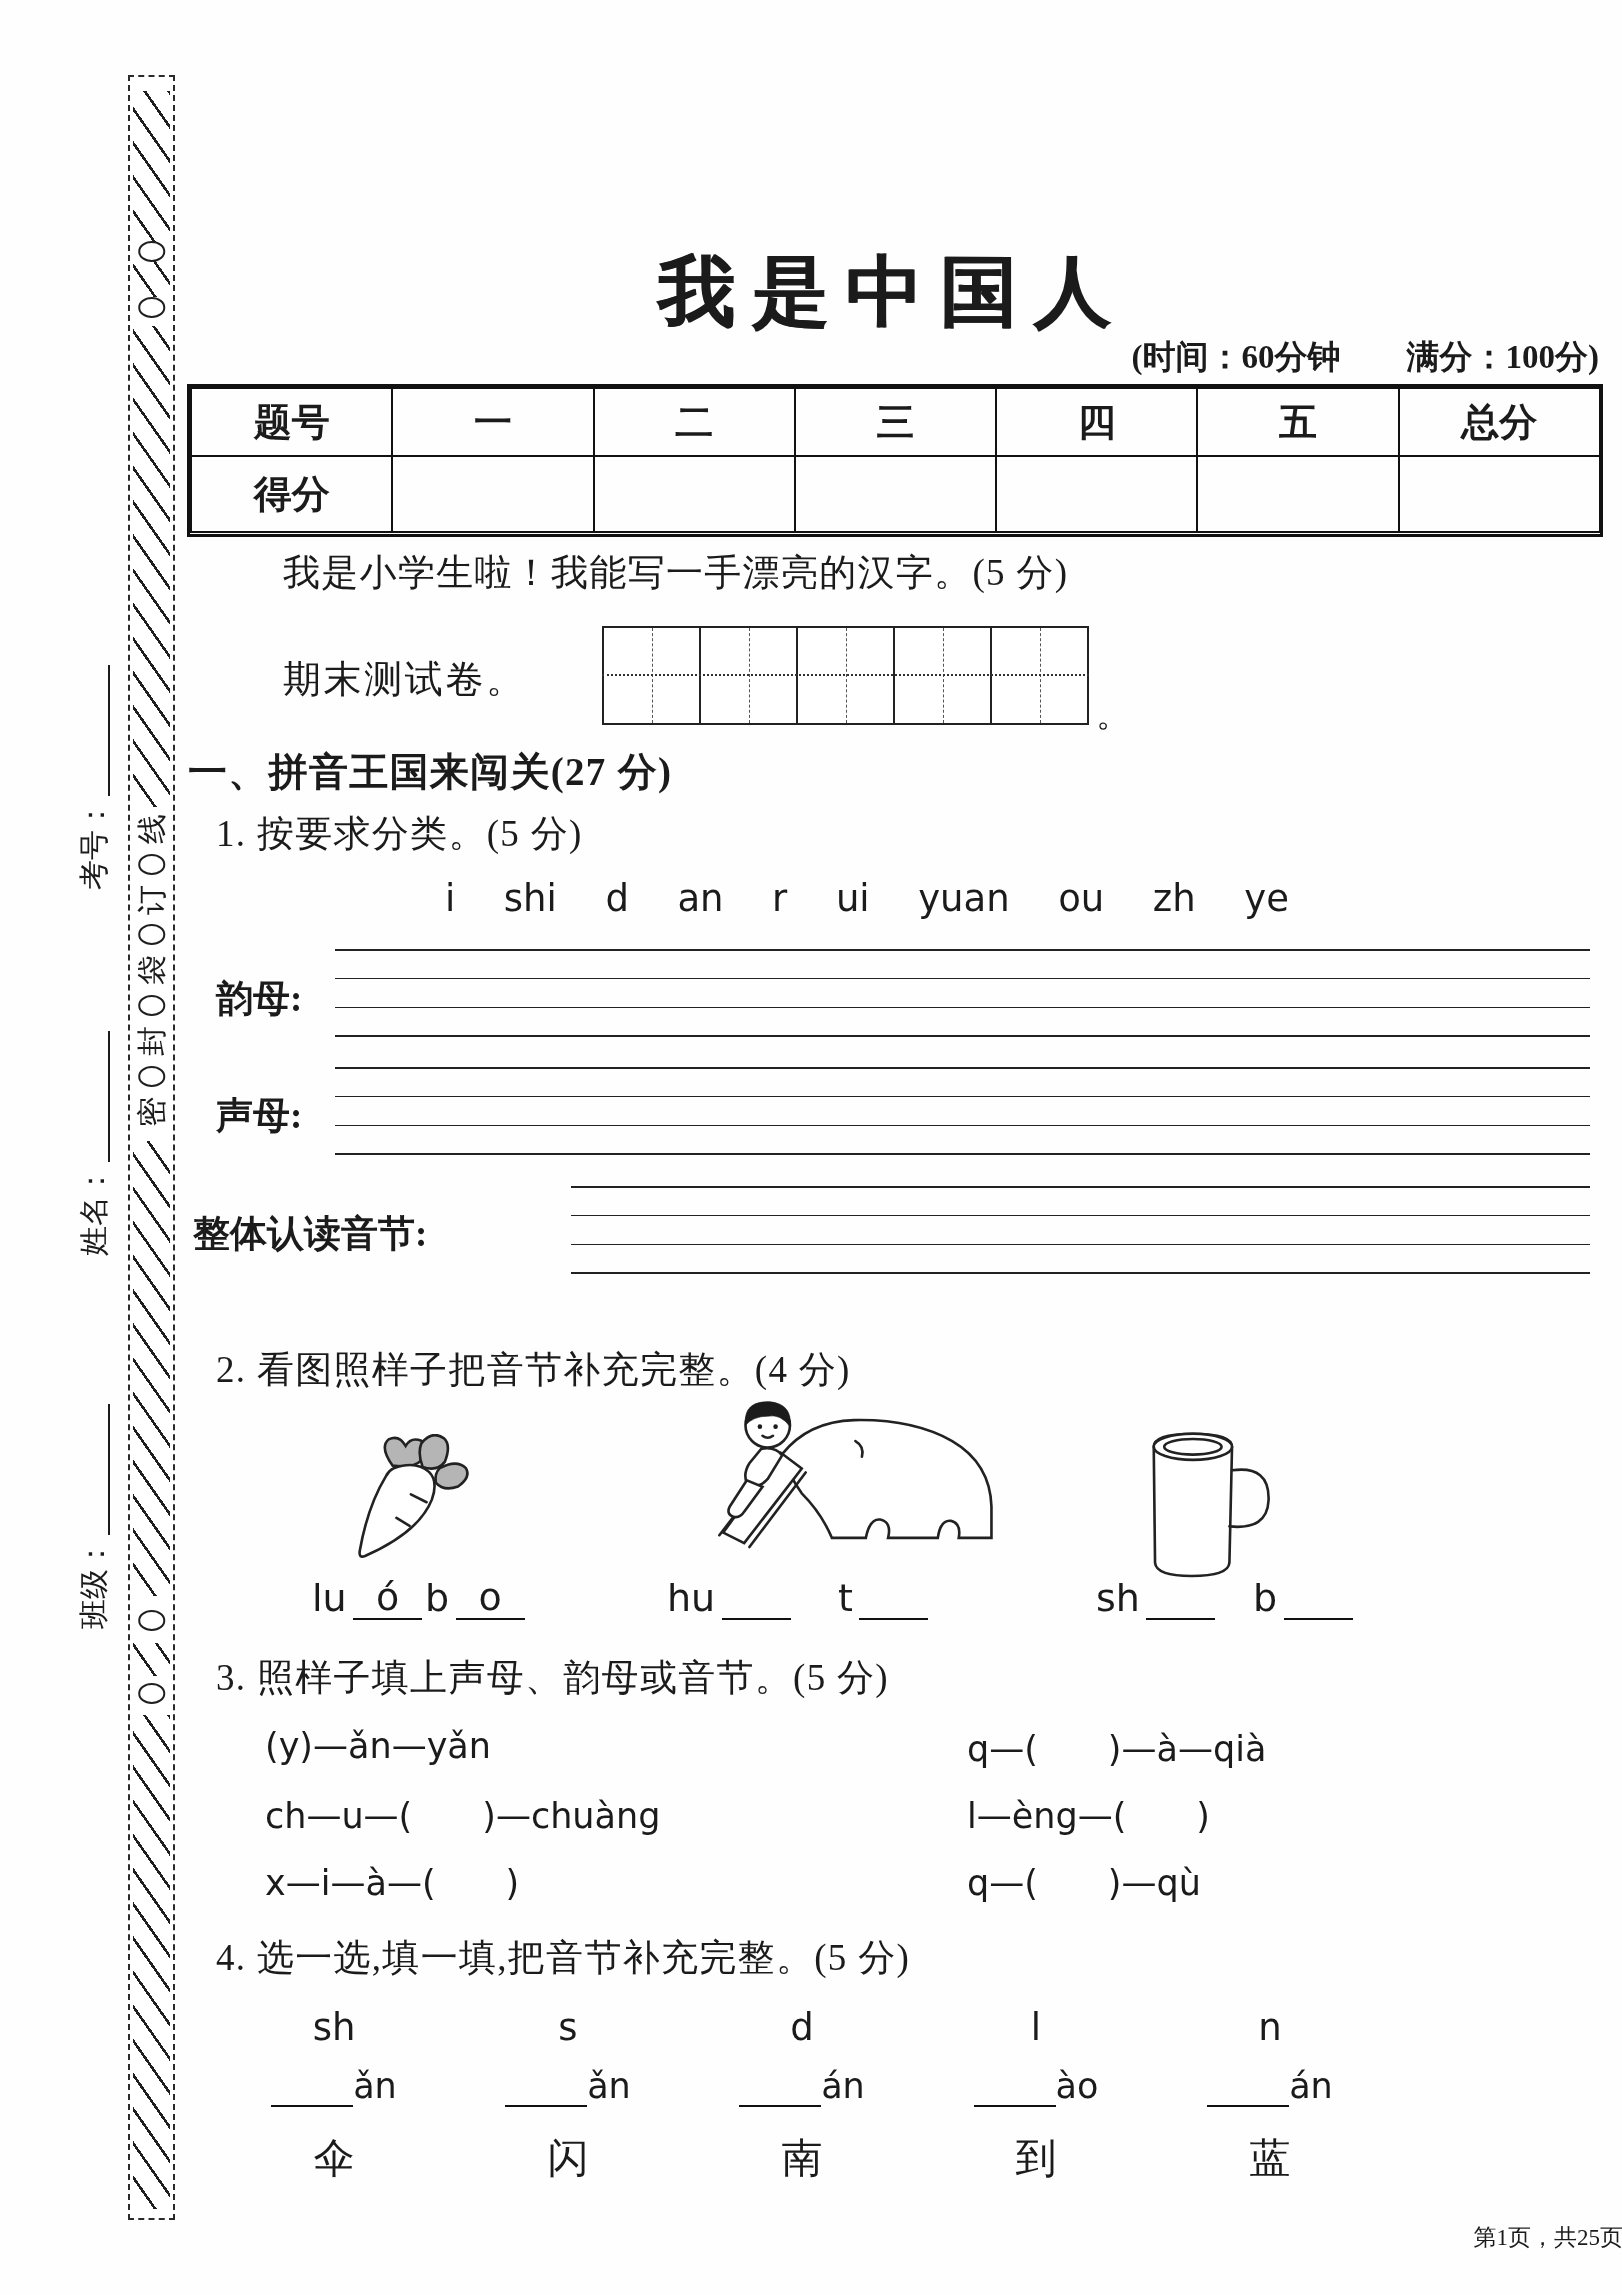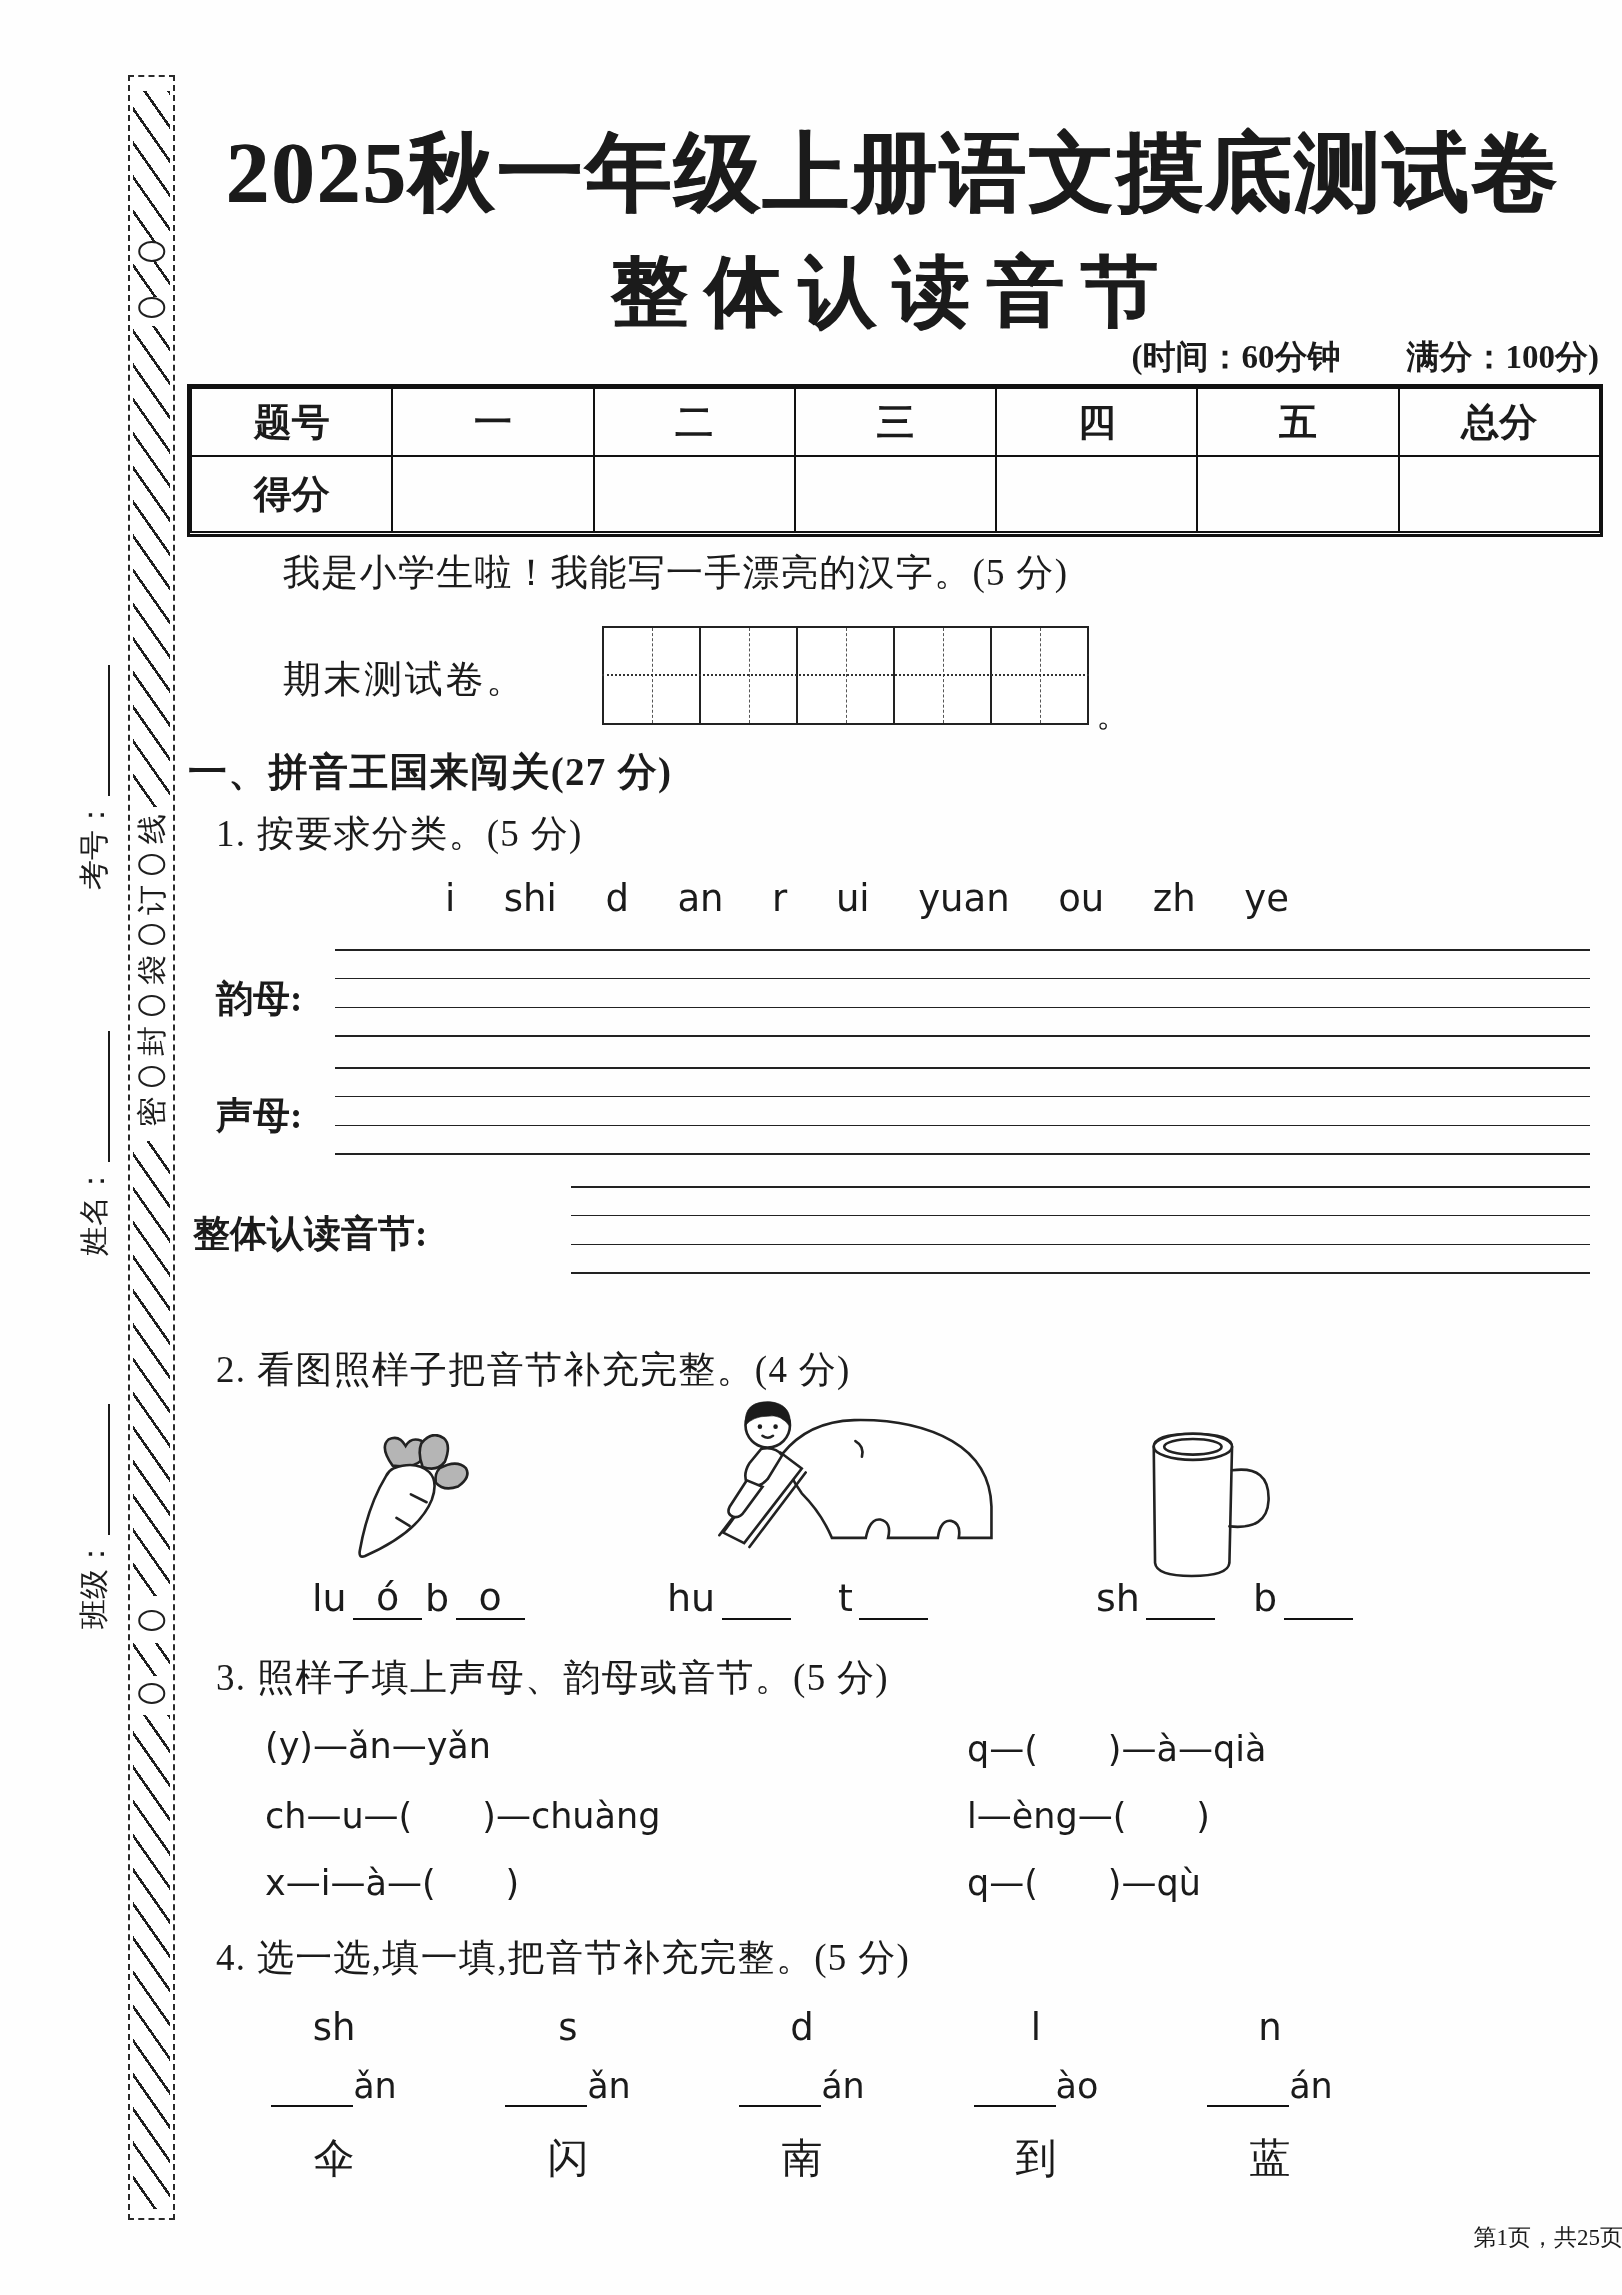--- a/index.html
+++ b/index.html
@@ -117,22 +117,21 @@
   </div>
   <div class="side-label cn" style="top:1091px;">
     <span>姓名：</span>
       <span class="u-line"></span>
   </div>
   <div class="side-label cn" style="top:1464px;">
     <span>班级：</span>
       <span class="u-line"></span>
   </div>
 
-  <div class="abs title1 cn">2025秋一年级上册语文摸底测试卷</div>
-  <div class="abs title2 cn">整体认读音节</div>
+  <div class="abs title2 cn">我是中国人</div>
   <div class="abs meta cn">(时间：60分钟　　满分：100分)</div>
 
   <table class="score cn">
     <tbody>
         <tr class="r1">
       <td>题号</td>
       <td>一</td>
       <td>二</td>
       <td>三</td>
       <td>四</td>

